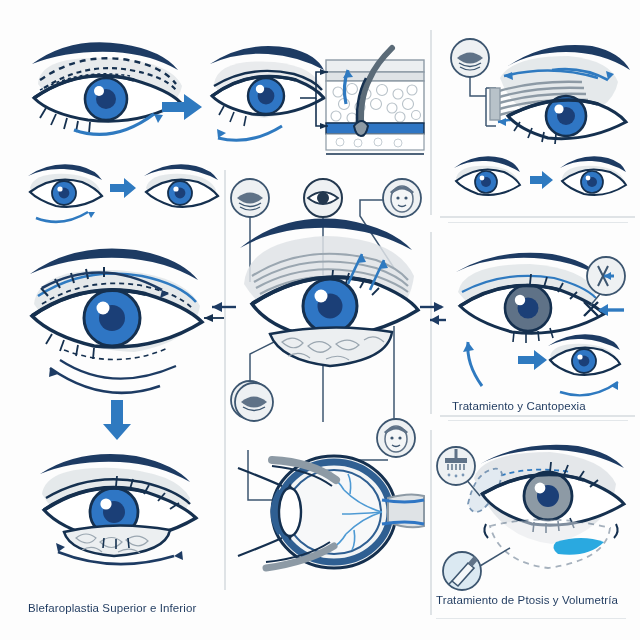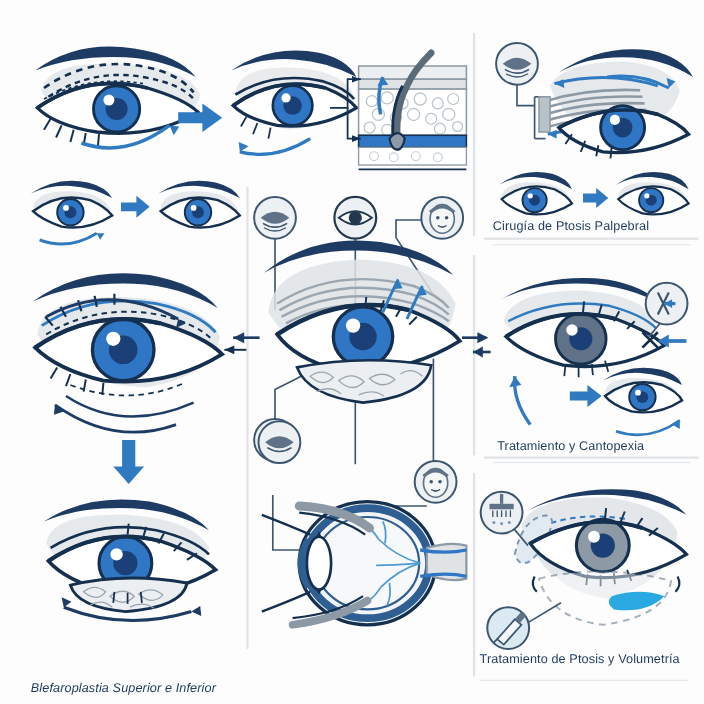--- a/index.html
+++ b/index.html
@@ -222,21 +222,21 @@
             <path d="M98 93 L98 103"></path>
             <path d="M110 92 L111 102"></path>
         </g>
         <path class="nofill" d="M40 106 Q96 128 156 110" stroke="#1d3b63" stroke-width="2.8"></path>
         <path d="M40 106 l-2 -9 9 4Z" fill="#1d3b63"></path>
         <path d="M156 110 l8 -5 1 9Z" fill="#1d3b63"></path>
       </g>
     </svg>
   </div>
 
-  <div class="caption" style="left:28px;top:620px;font-style:italic;">Blefaroplastia Superior e Inferior</div>
+  <div class="caption" style="left:28px;top:602px;">Blefaroplastia Superior e Inferior</div>
 
   <div class="panel" style="left:226px;top:176px;">
     <svg width="204" height="246" viewBox="0 0 204 246">
 
       <g stroke="#3d5670" stroke-width="1.5" fill="none">
         <path d="M24 30 L24 106"></path>
         <path d="M97 30 L97 126"></path>
         <path d="M168 24 L134 24 L134 40 L168 92"></path>
         <path d="M24 206 L24 178 L60 160"></path>
         <path d="M97 150 L97 246"></path>
@@ -437,21 +437,20 @@
           <path d="M120 151 Q142 134 168 142 Q180 148 184 155 Q164 168 142 164 Q126 158 120 151Z" fill="#ffffff" stroke="#15304f" stroke-width="2"></path>
           <circle cx="150" cy="152" r="11" fill="#2f76c4" stroke="#15304f" stroke-width="1.7"></circle>
           <circle cx="150" cy="152" r="5" fill="#1b3f77"></circle>
             <circle cx="146" cy="148" r="2.4" fill="#fff"></circle>
         </g>
       </g>
     </svg>
   </div>
 
   <div class="cap-rule" style="left:448px;top:222px;width:180px;"></div>
-  <div class="caption" style="left:448px;top:200px;">Cirugía de Ptosis Palpebral</div>
 
   <div class="panel" style="left:438px;top:244px;">
     <svg width="200" height="170" viewBox="0 0 200 170">
       <g>
         <path d="M20 48 Q26 20 92 20 Q146 24 158 48 Q152 78 104 90 Q50 86 20 48Z" fill="#dfe3e6" opacity=".8"></path>
         <path d="M18 28 Q58 4 114 10 Q148 16 162 32 Q132 16 96 14 Q50 12 18 28Z" fill="#1d3b63"></path>
         <path class="nofill" d="M24 48 Q66 26 116 34 Q146 42 158 54" stroke="#2f7ac0" stroke-width="2.2"></path>
         <path d="M22 62 Q68 32 122 46 Q154 58 166 70 Q124 94 74 88 Q38 78 22 62Z" fill="#ffffff" stroke="#15304f" stroke-width="3"></path>
         <circle cx="90" cy="64" r="23" fill="#5f7287" stroke="#15304f" stroke-width="2.6"></circle>
         <circle cx="90" cy="64" r="10.5" fill="#1b3f77"></circle>

